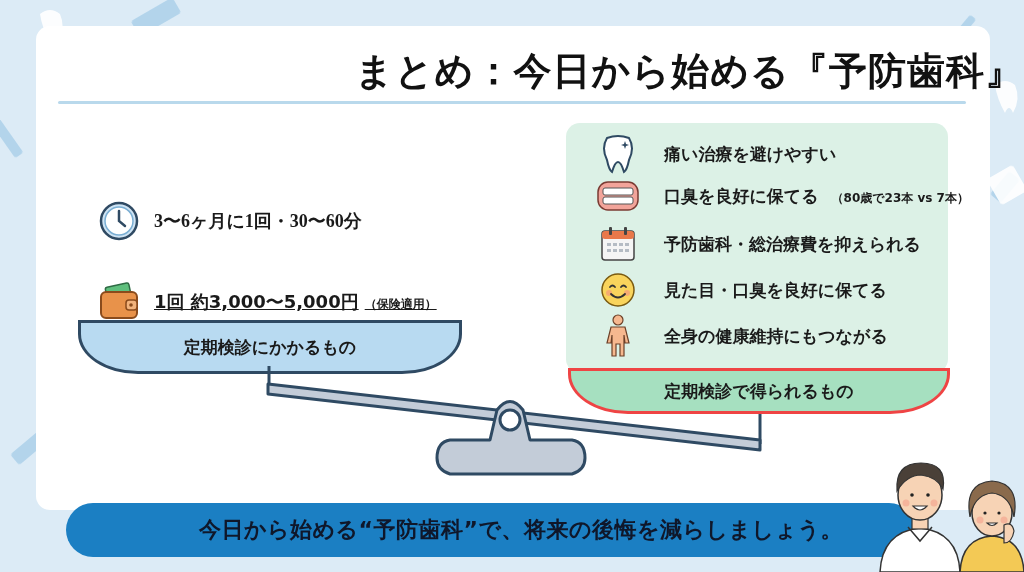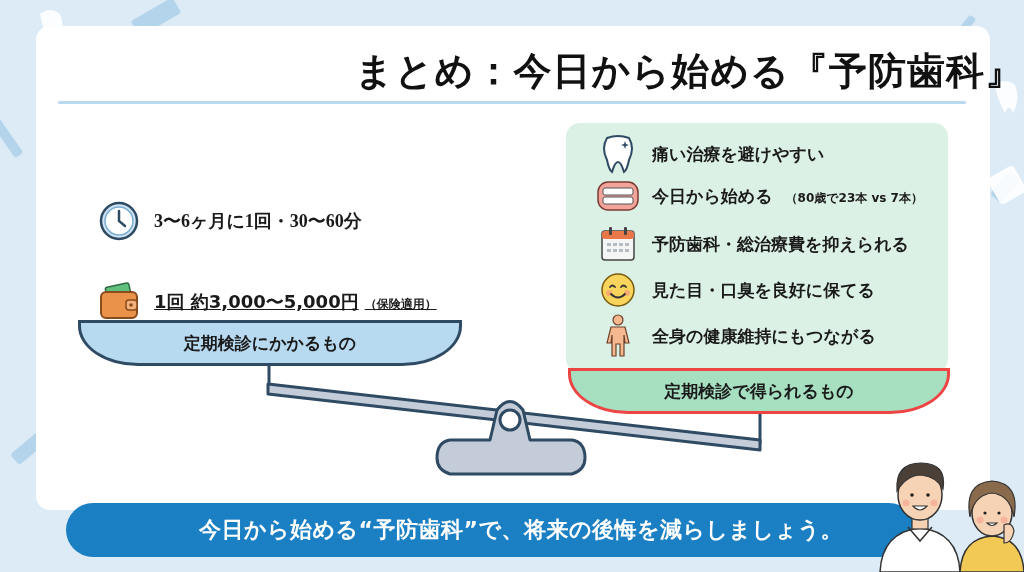--- a/index.html
+++ b/index.html
@@ -23,49 +23,49 @@
     position: absolute; left: 58px; top: 101px; width: 908px; height: 3px;
     background: #b9d9ec; border-radius: 2px;
   }
   .cost-row {
     position: absolute; display: flex; align-items: center; gap: 14px;
     font-size: 18px; font-weight: bold; color: #1a1a1a;
   }
   .cost-row .note { font-size: 12px; font-weight: bold; margin-left: 6px; }
   .icon { display: inline-flex; align-items: center; justify-content: center; }
   .pan-left {
-    position: absolute; left: 78px; top: 320px; width: 384px; height: 46px;
+    position: absolute; left: 78px; top: 320px; width: 384px; height: 54px;
     background: #b8daf1; border: 3px solid #2f4a63; border-top-width: 3px;
     border-radius: 0 0 60px 60px / 0 0 40px 40px;
     display: flex; align-items: center; justify-content: center;
     font-size: 17px; font-weight: bold; color: #1a1a1a;
   }
   .benefit-box {
     position: absolute; left: 566px; top: 123px; width: 382px; height: 250px;
     background: #dcf1e6; border-radius: 14px;
   }
   .benefit-row {
-    position: absolute; left: 596px; display: flex; align-items: center; gap: 12px;
+    position: absolute; left: 596px; display: flex; align-items: center; gap: 24px;
     font-size: 17px; font-weight: bold; color: #1a1a1a;
   }
   .benefit-row .note { font-size: 12px; font-weight: bold; margin-left: 13px; }
   .benefit-row .ico { width: 44px; display: inline-flex; justify-content: center; }
   .pan-right {
     position: absolute; left: 568px; top: 368px; width: 382px; height: 46px;
     background: #a6e0c0; border: 3px solid #ef4444;
     border-radius: 0 0 60px 60px / 0 0 40px 40px;
     display: flex; align-items: center; justify-content: center;
     font-size: 17px; font-weight: bold; color: #1a1a1a;
   }
   .banner {
     position: absolute; left: 66px; top: 503px; width: 850px; height: 54px;
     background: #1b7fc3; border-radius: 27px;
     display: flex; align-items: center; justify-content: center;
     padding-left: 60px;
-    font-size: 22px; font-weight: bold; color: #ffffff; letter-spacing: 0.5px;
+    font-size: 22px; font-weight: bold; color: #0f172a; letter-spacing: 0.5px;
   }
   .people { position: absolute; left: 868px; top: 455px; }
 </style>
 </head>
 <body>
 
 <svg class="bg-deco" width="1024" height="572" viewBox="0 0 1024 572">
   <g fill="#a9cfe9" opacity="0.8">
     <rect x="132" y="8" width="48" height="18" rx="3" transform="rotate(-30 156 17)"></rect>
     <rect x="0" y="110" width="10" height="50" rx="3" transform="rotate(-35 5 135)"></rect>
@@ -128,21 +128,21 @@
 
 <div class="benefit-row" style="top:180px;">
   <span class="ico">
     <svg width="44" height="32" viewBox="0 0 44 32">
       <rect x="2" y="2" width="40" height="28" rx="10" fill="#f2a49a" stroke="#7a3b33" stroke-width="1.5"></rect>
       <rect x="7" y="8" width="30" height="7" rx="2" fill="#fff" stroke="#555" stroke-width="1"></rect>
       <rect x="7" y="17" width="30" height="7" rx="2" fill="#fff" stroke="#555" stroke-width="1"></rect>
     </svg>
   </span>
   <span>
-    <span>今日から始める</span><span class="note">（80歳で23本 vs 7本）</span>
+    <span>口臭を良好に保てる</span><span class="note">（80歳で23本 vs 7本）</span>
   </span>
 </div>
 
 <div class="benefit-row" style="top:226px;">
   <span class="ico">
     <svg width="36" height="36" viewBox="0 0 36 36">
       <rect x="2" y="5" width="32" height="29" rx="3" fill="#f5f5f5" stroke="#444" stroke-width="1.5"></rect>
       <rect x="2" y="5" width="32" height="8" rx="3" fill="#e8784a"></rect>
       <rect x="9" y="1" width="3" height="8" rx="1" fill="#444"></rect>
       <rect x="24" y="1" width="3" height="8" rx="1" fill="#444"></rect>

